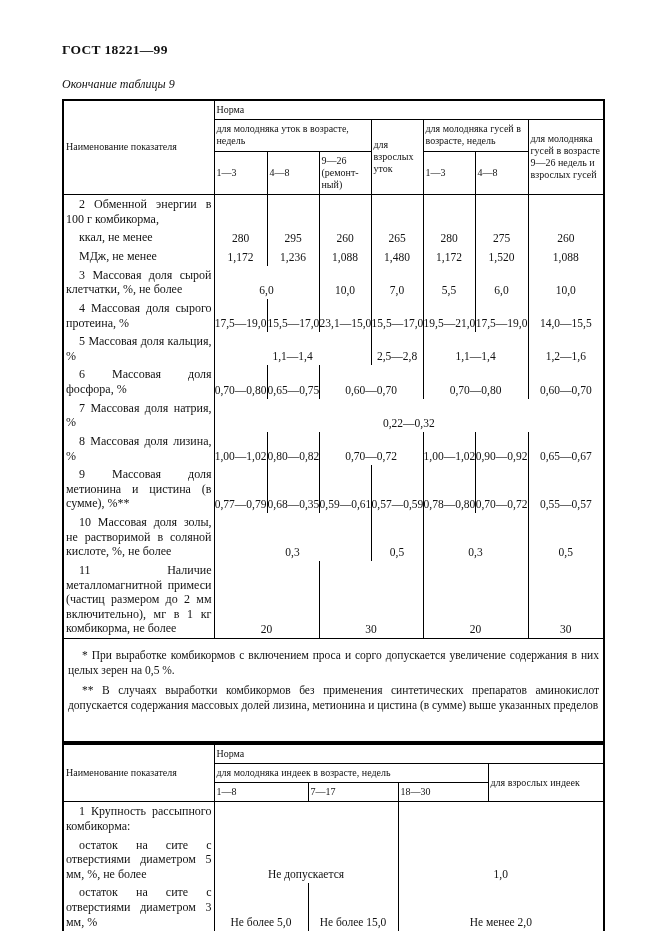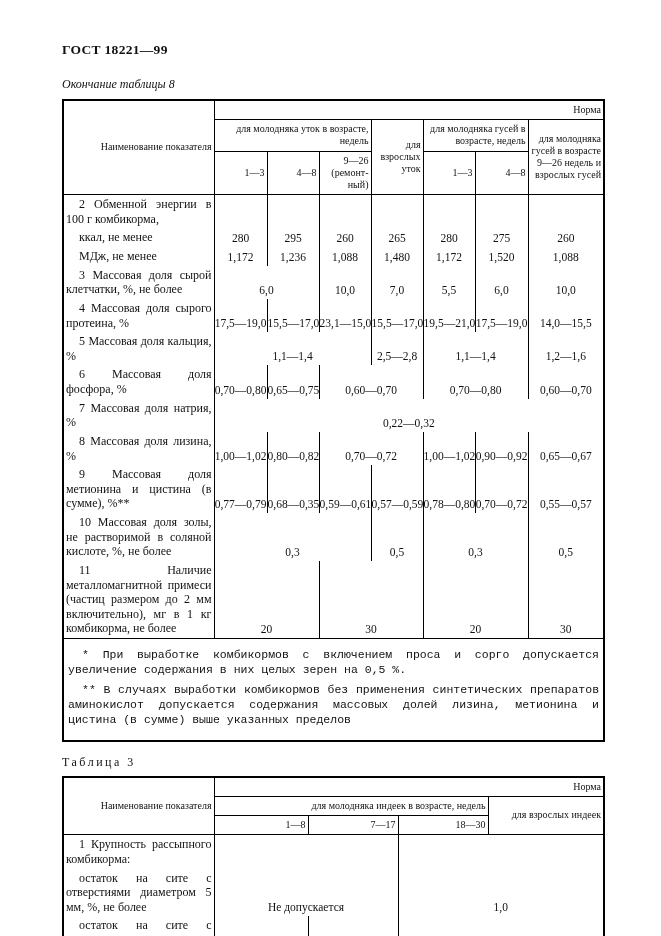--- a/index.html
+++ b/index.html
@@ -12,45 +12,45 @@
   .doc-code{font-weight:bold;font-size:13.5px;letter-spacing:.3px;margin:8px 0 19px 0;}
   .cap-italic{font-style:italic;font-size:12px;margin:0 0 7px 0;}
   .cap-spaced{font-size:12px;letter-spacing:2.5px;margin:13px 0 6px 0;}
 
   table{border-collapse:collapse;table-layout:fixed;width:541px;background:#fff;}
   .t2{border:2px solid #000;}
   .t3{border:2px solid #000;border-bottom:none;}
 
   th{
     border:1px solid #000;font-weight:normal;font-size:10px;line-height:1.22;
-    text-align:right;vertical-align:middle;padding:3px 2px;
+    text-align:left;vertical-align:middle;padding:3px 2px;
   }
   td{font-size:12px;line-height:1.22;}
   td.lbl{
     border-left:1px solid #000;border-right:1px solid #000;
     padding:2px 2px 2px 2px;text-align:justify;text-indent:13px;margin-left:6px;
   }
   td.val{
     border-left:1px solid #000;border-right:1px solid #000;
     text-align:center;vertical-align:bottom;padding:2px 0;
     font-size:11.5px;white-space:nowrap;
   }
   tr.fnrow td{
-    border-top:1px solid #000;padding:9px 4px 7px 4px;font-family:Liberation Mono, monospace;
+    border-top:1px solid #000;padding:9px 4px 23px 4px;
   }
   tr.fnrow p{margin:0 0 5px 0;font-size:11.5px;line-height:1.3;text-align:justify;text-indent:14px;}
 </style>
 </head>
 <body>
 
 <div class="page">
 
   <p class="doc-code">ГОСТ 18221—99</p>
 
-  <p class="cap-italic">Окончание таблицы 8</p>
+  <p class="cap-italic">Окончание таблицы 9</p>
 
   <table class="t2">
     <colgroup>
       <col style="width:151px">
         <col style="width:53px">
         <col style="width:52px">
         <col style="width:52px">
       <col style="width:52px">
         <col style="width:52px">
         <col style="width:53px">
@@ -181,21 +181,20 @@
     <tfoot>
       <tr class="fnrow">
         <td colspan="8">
           <p>* При выработке комбикормов с включением проса и сорго допускается увеличение содержания в них целых зерен на 0,5 %.</p>
           <p>** В случаях выработки комбикормов без применения синтетических препаратов аминокислот допускается содержания массовых долей лизина, метионина и цистина (в сумме) выше указанных пределов</p>
         </td>
       </tr>
     </tfoot>
   </table>
 
-  <p class="cap-spaced">Таблица 3</p>
 
   <table class="t3">
     <colgroup>
       <col style="width:151px">
         <col style="width:94px">
         <col style="width:90px">
         <col style="width:90px">
         <col style="width:116px">
     </colgroup>
     <thead>

